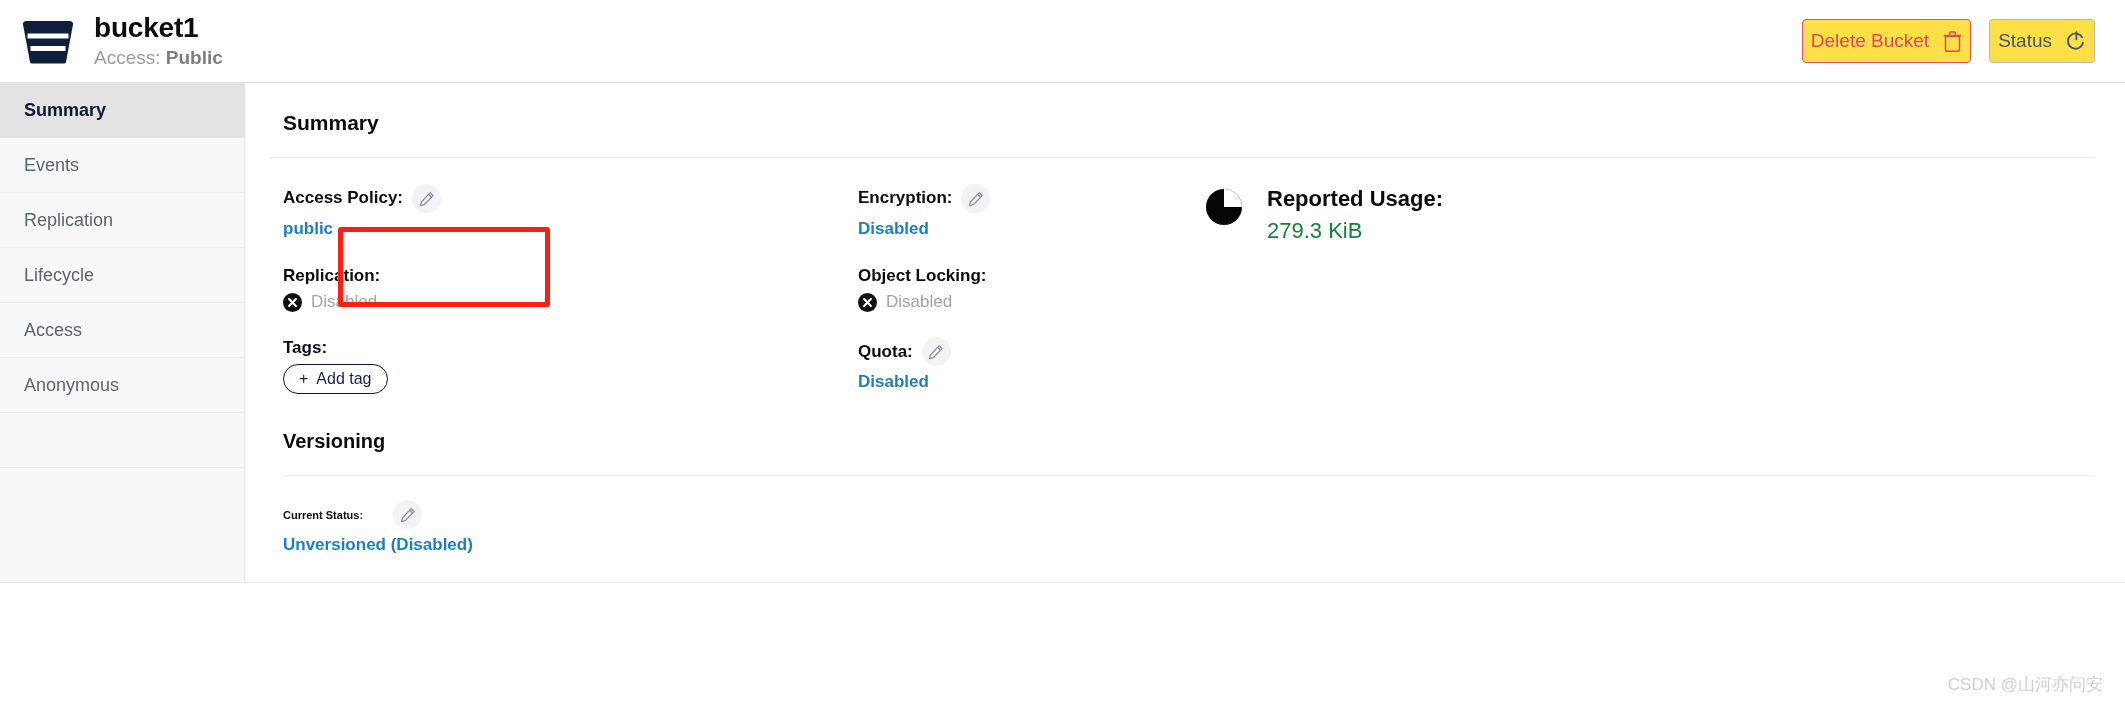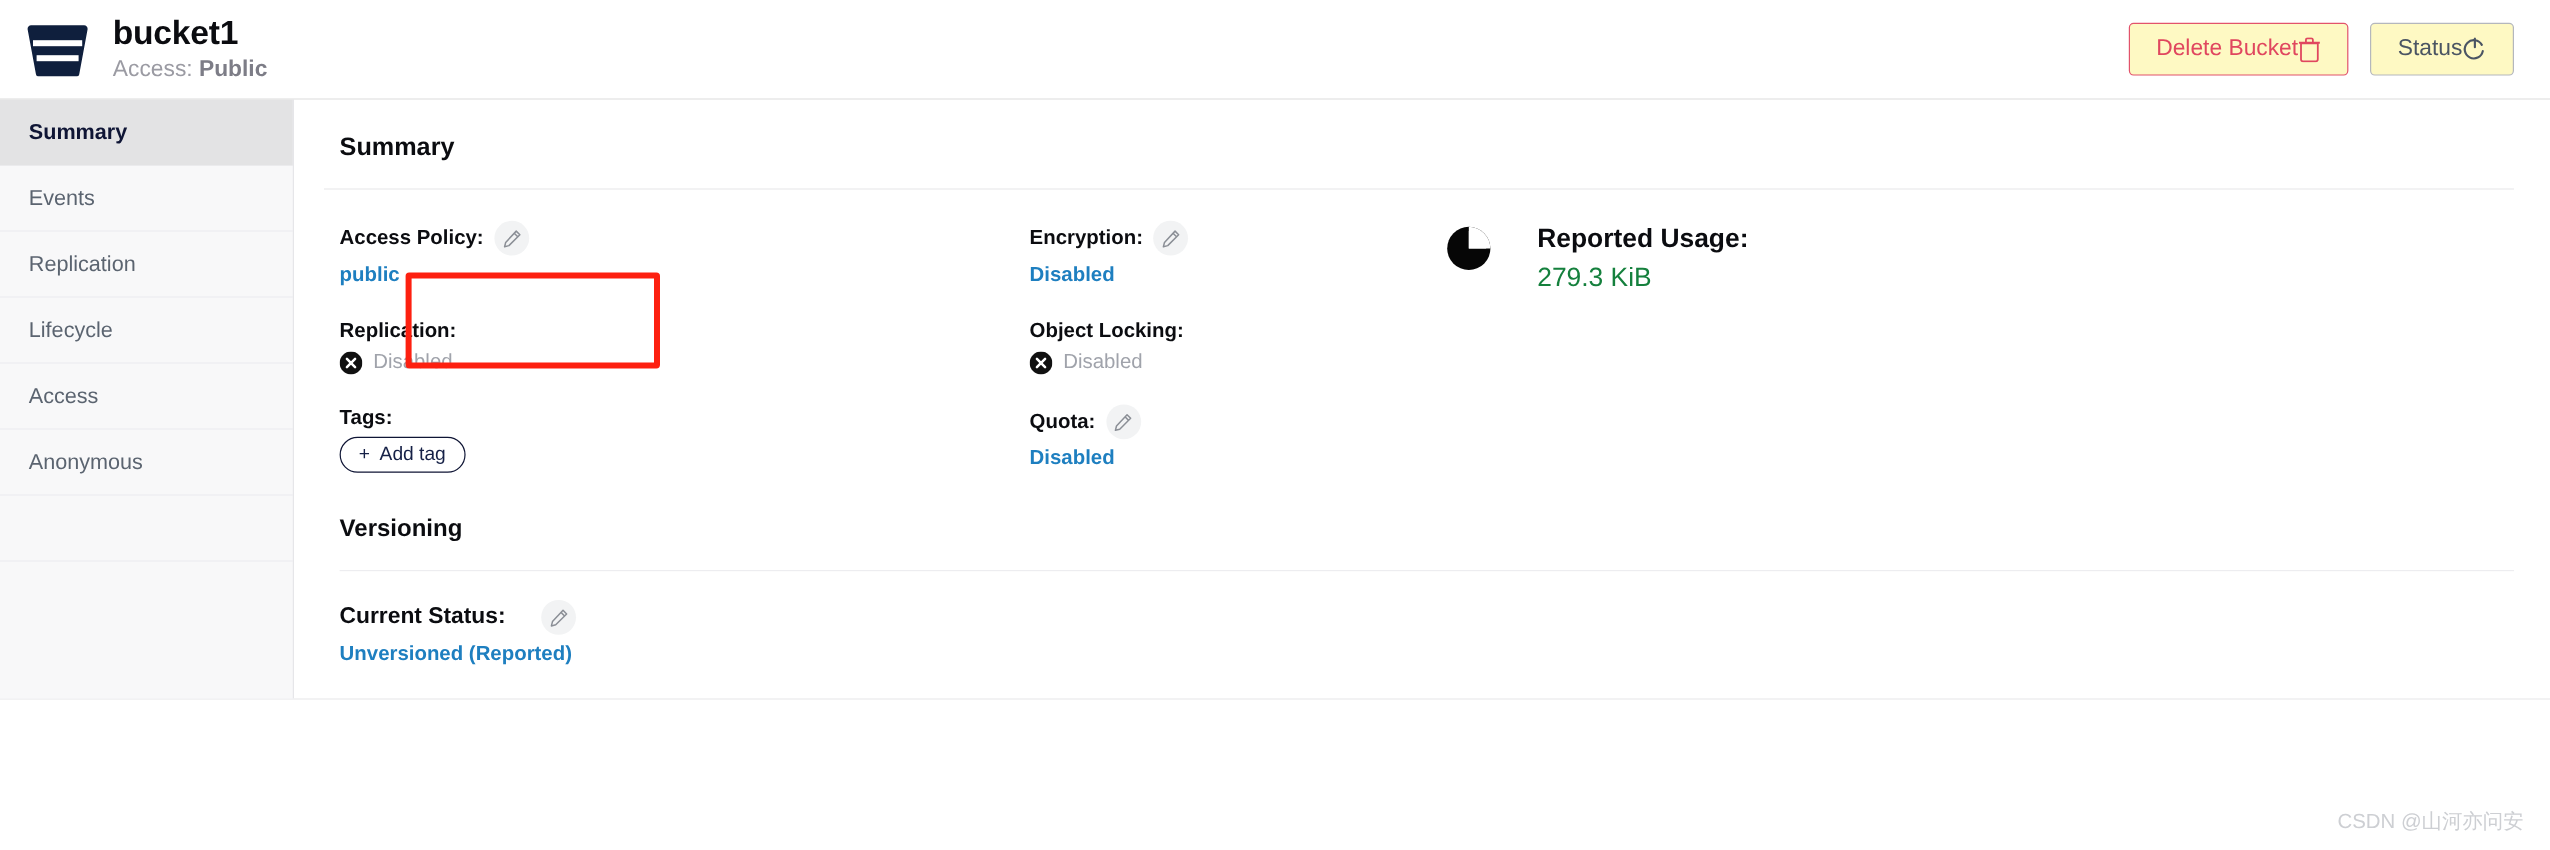--- a/index.html
+++ b/index.html
@@ -33,23 +33,24 @@
   }
   .bucket-access b { color: #7d7d87; font-weight: bold; }
 
   .header-actions {
     margin-left: auto;
     display: flex; align-items: center; gap: 18px;
   }
   .btn {
     height: 44px;
     border-radius: 4px;
-    background: #fef9c3;
+    background: #fde047;
     display: inline-flex; align-items: center; justify-content: center;
-    padding: 0 22px;
+    gap: 14px;
+    padding: 0 8px;
     font-size: 19px;
     cursor: pointer;
     white-space: nowrap;
   }
   .btn-delete { border: 1px solid #e2536b; color: #e0475f; }
   .btn-refresh { border: 1px solid #b4b7bd; color: #4b5563; }
   .btn svg { display: block; }
 
   
   .page-body {
@@ -135,29 +136,29 @@
     display: inline-flex; align-items: center; gap: 8px;
     height: 30px; padding: 0 15px;
     border: 1px solid #0f1535; border-radius: 16px;
     color: #152046; font-size: 16px;
     background: #fff; cursor: pointer;
     align-self: flex-start;
   }
 
   .usage-block { display: flex; align-items: flex-start; gap: 22px; padding-top: 2px; }
   .pie-icon { flex: 0 0 42px; display: block; }
-  .usage-texts { display: flex; flex-direction: column; gap: 6px; margin-left: 14px; }
+  .usage-texts { display: flex; flex-direction: column; gap: 6px; }
   .usage-label { font-size: 22px; font-weight: bold; color: #0b0c10; }
   .usage-value { font-size: 22px; color: #15803d; }
 
   .versioning-wrap { padding-left: 13px; margin-top: 36px; }
   .versioning-title { font-size: 20px; font-weight: bold; color: #0b0c10; }
   .versioning-rule { height: 1px; background: #ededf0; margin-top: 22px; width: 100%; }
   .versioning-field { padding-top: 24px; }
-  .versioning-field .field-label { font-size: 19px; }
+  .versioning-field .field-label { font-size: 11px; }
   .versioning-field .edit-btn { margin-left: 21px; }
 
   
   .annotation-box {
     position: absolute;
     border: 5px solid #fd2010;
     border-radius: 3px;
     pointer-events: none;
   }
 
@@ -347,21 +348,21 @@
         <div class="versioning-field field">
           <div class="field-label-row">
             <span class="field-label">Current Status:</span>
             <span class="edit-btn">
               <svg width="16" height="16" viewBox="0 0 16 16">
                 <path d="M11.2 1.6 L14.2 4.6 L5.1 13.7 L1.5 14.6 L2.4 11 Z" fill="none" stroke="#8b8f96" stroke-width="1.25" stroke-linejoin="round"></path>
                 <path d="M9.5 3.3 L12.5 6.3" fill="none" stroke="#8b8f96" stroke-width="1.25"></path>
               </svg>
             </span>
           </div>
-          <div class="field-value value-link">Unversioned (Reported)</div>
+          <div class="field-value value-link">Unversioned (Disabled)</div>
         </div>
       </div>
 
     </div>
   </div>
 </div>
 
 <div class="annotation-box" style="left:338px; top:227px; width:212px; height:80px;"></div>
 
 <div class="watermark">CSDN @山河亦问安</div>

